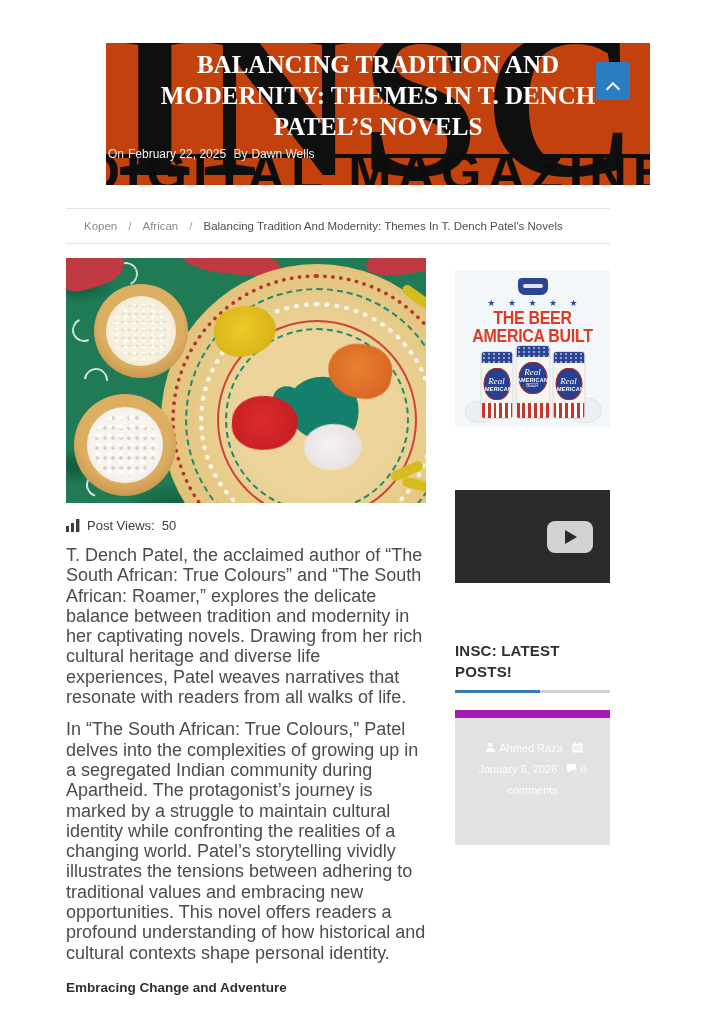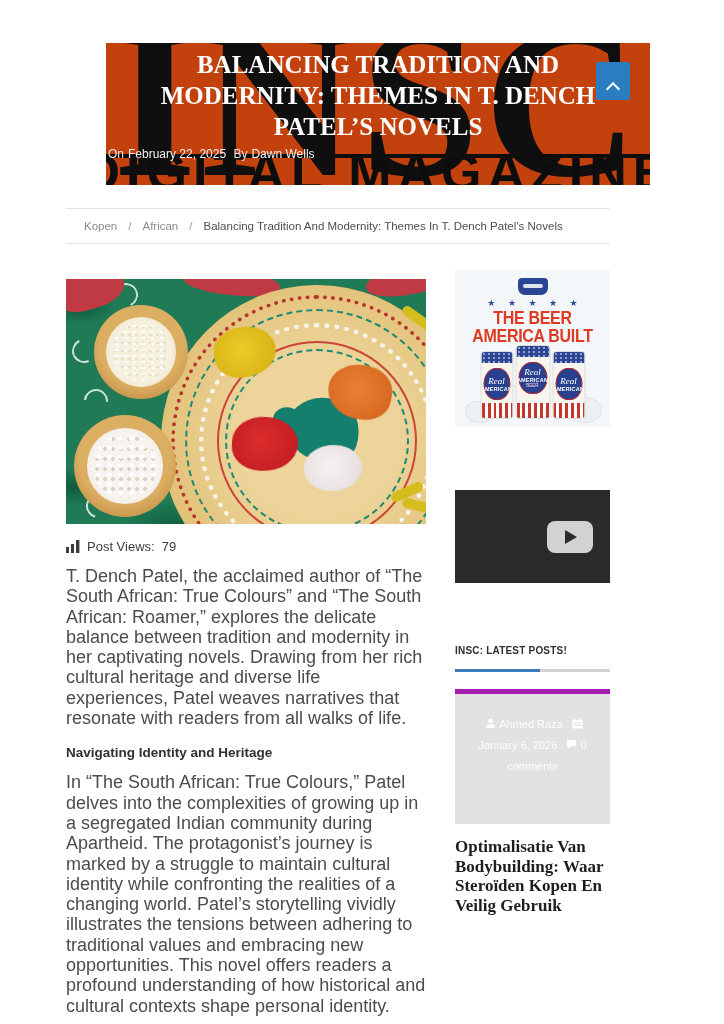--- a/index.html
+++ b/index.html
@@ -20,21 +20,21 @@
   .scrolltop { position:absolute; left:596px; top:62px; width:34px; height:38px; background:#2b7dc2; border:none; border-radius:2px; cursor:pointer; z-index:6; }
   .scrolltop .chev { display:block; width:10px; height:10px; margin:15px auto 0; border-top:2px solid #fff; border-left:2px solid #fff; transform:rotate(45deg); }
 
   
   .crumbs { position:absolute; left:66px; top:208px; width:544px; border-top:1px solid #e4e4e4; border-bottom:1px solid #e4e4e4; padding:11px 10px 11px 18px; display:flex; gap:11px; align-items:center; font-size:11.5px; color:#8a8a8a; white-space:nowrap; }
   .crumbs a { color:#8a8a8a; text-decoration:none; }
   .crumbs .sep { color:#9a9a9a; }
   .crumbs .current { color:#4f4f4f; overflow:hidden; text-overflow:ellipsis; }
 
   
-  .article { position:absolute; left:66px; top:279px; width:360px; }
+  .article { position:absolute; left:66px; top:258px; width:360px; }
   .feat { position:relative; width:360px; height:245px; overflow:hidden; background:#1f7a55; }
   .feat .dkg { position:absolute; inset:0; background:
       radial-gradient(ellipse 50px 22px at 4% 12%, rgba(0,60,35,.5), transparent 70%),
       radial-gradient(ellipse 60px 26px at 2% 85%, rgba(0,60,35,.5), transparent 70%),
       radial-gradient(ellipse 70px 30px at 30% 100%, rgba(0,60,35,.4), transparent 70%); }
   .swirl { position:absolute; width:24px; height:24px; border:2px solid transparent; border-bottom-color:rgba(255,255,255,.8); border-left-color:rgba(255,255,255,.75); border-radius:50%; }
   .redpatch { position:absolute; background:#c03a44; }
   .plate { position:absolute; left:95px; top:6px; width:312px; height:312px; border-radius:50%; background:radial-gradient(circle at 50% 48%, #ecd49a 0 36%, #e2c177 70%, #d8b266 100%); }
   .ring { position:absolute; border-radius:50%; }
   .r1 { inset:10px; border:4px dotted #b8342e; }
@@ -75,25 +75,25 @@
   .can .cscript { font-family:"Liberation Serif", serif; font-style:italic; font-size:9px; line-height:9px; }
   .can .ccaps { font-size:5.5px; font-weight:700; letter-spacing:.2px; }
   .can .csub { font-size:4.5px; color:#ffd9d2; }
   .can .cstripes { position:absolute; bottom:0; left:0; right:0; height:15px; background:repeating-linear-gradient(90deg, #c6362c 0 3px, #ffffff 3px 6px); }
   .ice { position:absolute; bottom:4px; background:#edf0f2; border:1px solid #dfe4e7; border-radius:45% 55% 50% 50%; }
 
   .video { position:relative; margin-top:63px; width:155px; height:93px; background:#2b2b2b; cursor:pointer; }
   .play { position:absolute; right:17px; top:31px; width:46px; height:32px; background:#d2d2d2; border-radius:8px; }
   .play:after { content:""; position:absolute; left:18px; top:9px; border-left:12px solid #2b2b2b; border-top:7px solid transparent; border-bottom:7px solid transparent; }
 
-  .latest-heading { margin-top:57px; font-size:10px; line-height:21px; color:#2f2f2f; letter-spacing:.2px; }
+  .latest-heading { margin-top:57px; font-size:15px; line-height:21px; color:#2f2f2f; letter-spacing:.2px; }
   .divider { margin-top:8px; height:3px; width:155px; background:#d2d2d2; position:relative; }
   .divider .blue { position:absolute; left:0; top:0; bottom:0; width:55%; background:#3b79b8; }
 
-  .post-card { margin-top:17px; width:155px; height:135px; background:#e2e2e2; border-top:5px solid #a21caf; cursor:pointer; }
+  .post-card { margin-top:17px; width:155px; height:135px; background:#e2e2e2; border-top:8px solid #a21caf; cursor:pointer; }
   .post-meta { padding:20px 10px 0; text-align:center; font-size:11px; line-height:21px; color:#fdfdfd; }
   .post-meta .mi { display:inline-block; vertical-align:-1px; margin:0 3px 0 6px; }
   .post-meta a { color:#fdfdfd; text-decoration:none; }
   .post-title { display:block; margin-top:13px; font-family:"Liberation Serif", serif; font-weight:700; font-size:17px; line-height:19.5px; color:#1e1e1e; text-decoration:none; }
 </style>
 </head>
 <body>
 
 <div class="screen">
 
@@ -155,26 +155,26 @@
       <div class="chili" style="right:-10px;top:222px;transform:rotate(14deg)"></div>
     </div>
 
     <div class="postviews">
       <svg width="14" height="13" viewBox="0 0 14 13">
         <rect x="0" y="7" width="3" height="6" fill="#3d3d3d"></rect>
         <rect x="5" y="4" width="3" height="9" fill="#3d3d3d"></rect>
         <rect x="10" y="0" width="3.4" height="13" fill="#3d3d3d"></rect>
       </svg>
       <span>Post Views:</span>
-      <span>79</span>
+      <span>50</span>
     </div>
 
     <p class="ptext">T. Dench Patel, the acclaimed author of “The South African: True Colours” and “The South African: Roamer,” explores the delicate balance between tradition and modernity in her captivating novels. Drawing from her rich cultural heritage and diverse life experiences, Patel weaves narratives that resonate with readers from all walks of life.</p>
-    <h2 class="subhead">Navigating Identity and Heritage</h2>
     <p class="ptext second">In “The South African: True Colours,” Patel delves into the complexities of growing up in a segregated Indian community during Apartheid. The protagonist’s journey is marked by a struggle to maintain cultural identity while confronting the realities of a changing world. Patel’s storytelling vividly illustrates the tensions between adhering to traditional values and embracing new opportunities. This novel offers readers a profound understanding of how historical and cultural contexts shape personal identity.</p>
+    <h2 class="subhead">Embracing Change and Adventure</h2>
   </div>
 
   <aside class="sidebar">
 
     <div class="ad">
       <div class="ad-badge"></div>
       <div class="ad-stars">★ ★ ★ ★ ★</div>
       <div class="ad-head">THE BEER</div>
       <div class="ad-head">AMERICA BUILT</div>
       <div class="ice" style="left:10px;width:30px;height:22px"></div>
@@ -228,16 +228,15 @@
           <rect x="2.5" y="0.5" width="1.6" height="3" fill="#fdfdfd"></rect>
           <rect x="7.9" y="0.5" width="1.6" height="3" fill="#fdfdfd"></rect>
           <rect x="2" y="5" width="8" height="1.2" fill="#e2e2e2"></rect>
           <rect x="2" y="7.5" width="8" height="1.2" fill="#e2e2e2"></rect>
         </svg><span>January 6, 2026</span>
         <svg class="mi" width="11" height="11" viewBox="0 0 12 12">
           <path d="M1 1h10a0 0 0 0 1 0 0v7H5L2 11V8H1z" fill="#fdfdfd"></path>
         </svg><a href="#">0 comments</a>
       </div>
     </div>
-    <a href="#" class="post-title">Optimalisatie Van Bodybuilding: Waar Steroïden Kopen En Veilig Gebruik</a>
 
   </aside>
 </div>
 
 </body></html>

